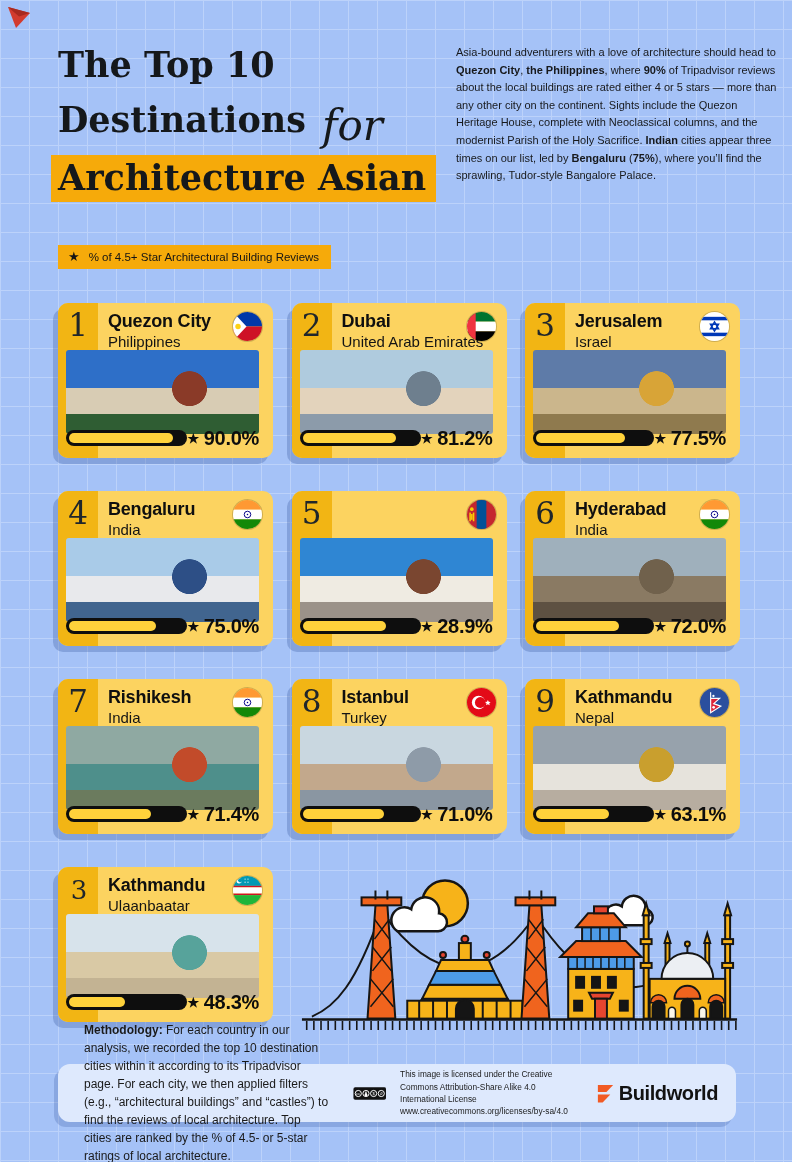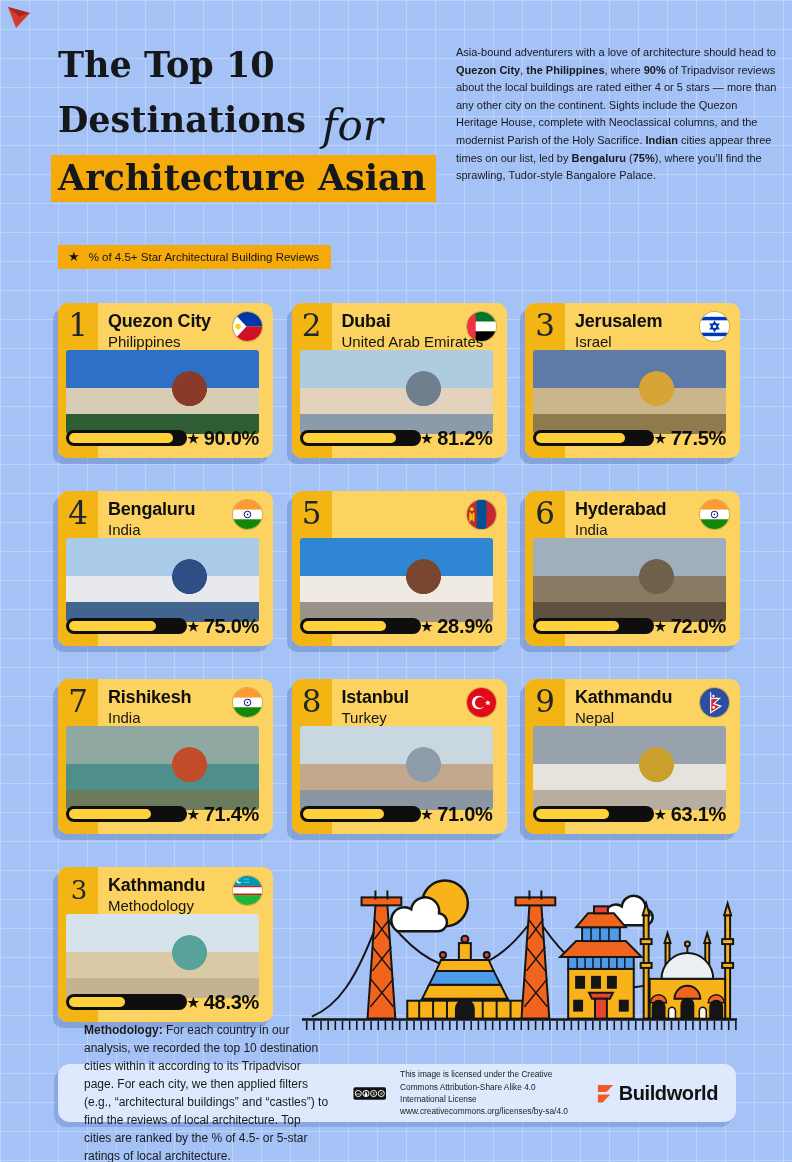--- a/index.html
+++ b/index.html
@@ -326,21 +326,21 @@
         <span class="pstar">★</span>
             <span>63.1%</span>
       </div>
     </div>
   </div>
       <div class="card">
     <div class="strip"></div>
     <div class="rank wide">3</div>
     <div class="chead">
       <div class="cname">Kathmandu</div>
-      <div class="ccountry">Methodology</div>
+      <div class="ccountry">Ulaanbaatar</div>
     </div>
     <span class="flag">
           <svg viewBox="0 0 30 30">
             <rect width="30" height="10.2" fill="#0099B5"></rect>
             <rect y="10.2" width="30" height="1.6" fill="#CE1126"></rect>
             <rect y="11.8" width="30" height="6.4" fill="#FFFFFF"></rect>
             <rect y="18.2" width="30" height="1.6" fill="#CE1126"></rect>
             <rect y="19.8" width="30" height="10.2" fill="#1EB53A"></rect>
             <circle cx="6.3" cy="5" r="2.7" fill="#FFFFFF"></circle>
             <circle cx="7.4" cy="4.4" r="2.2" fill="#0099B5"></circle>

